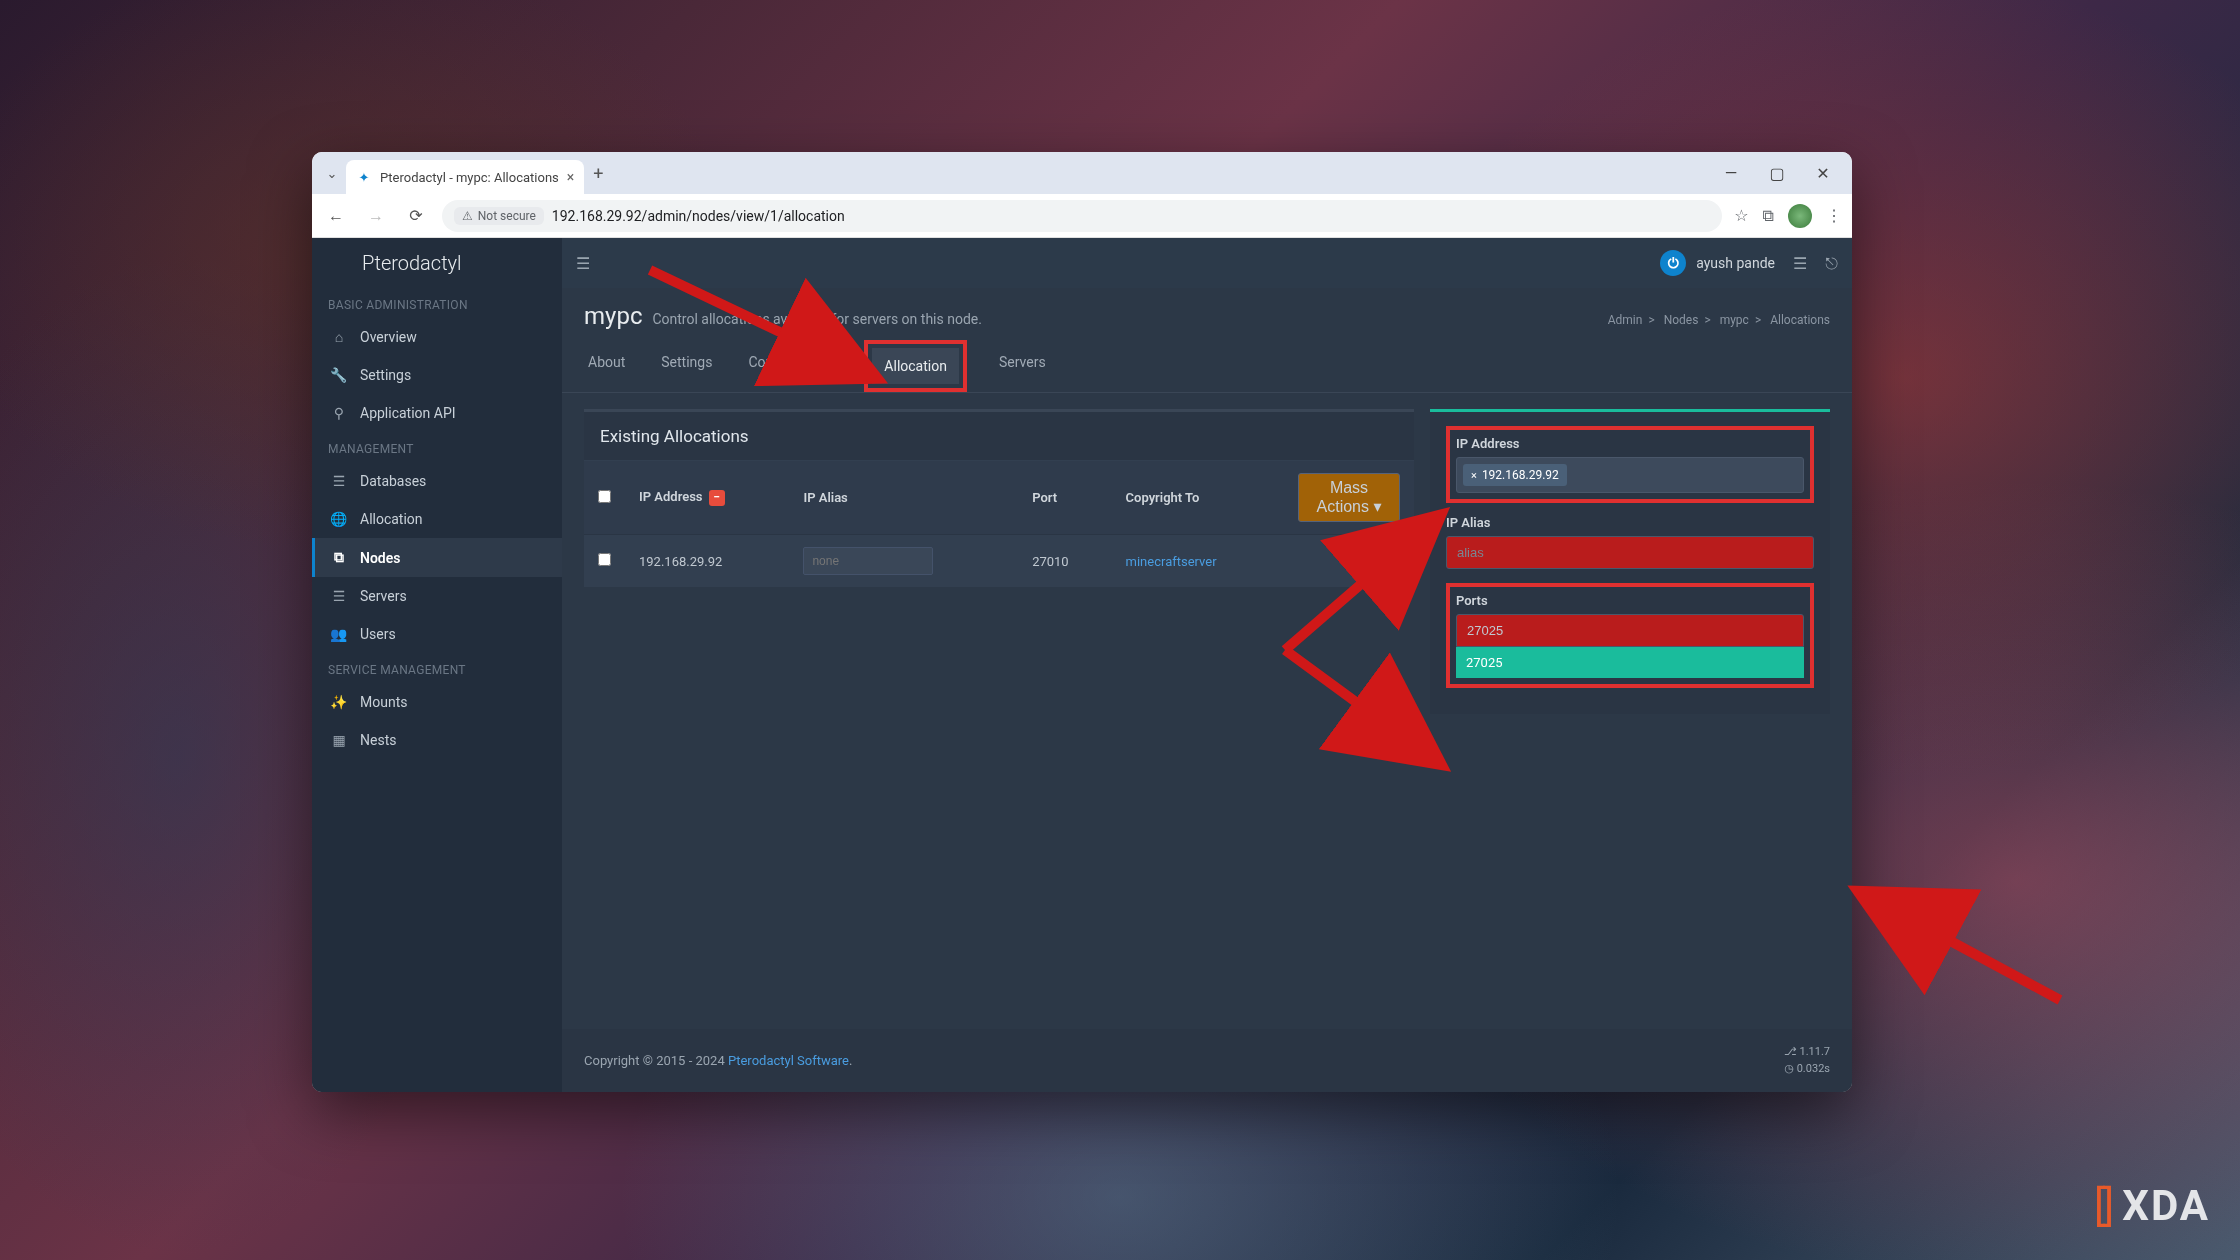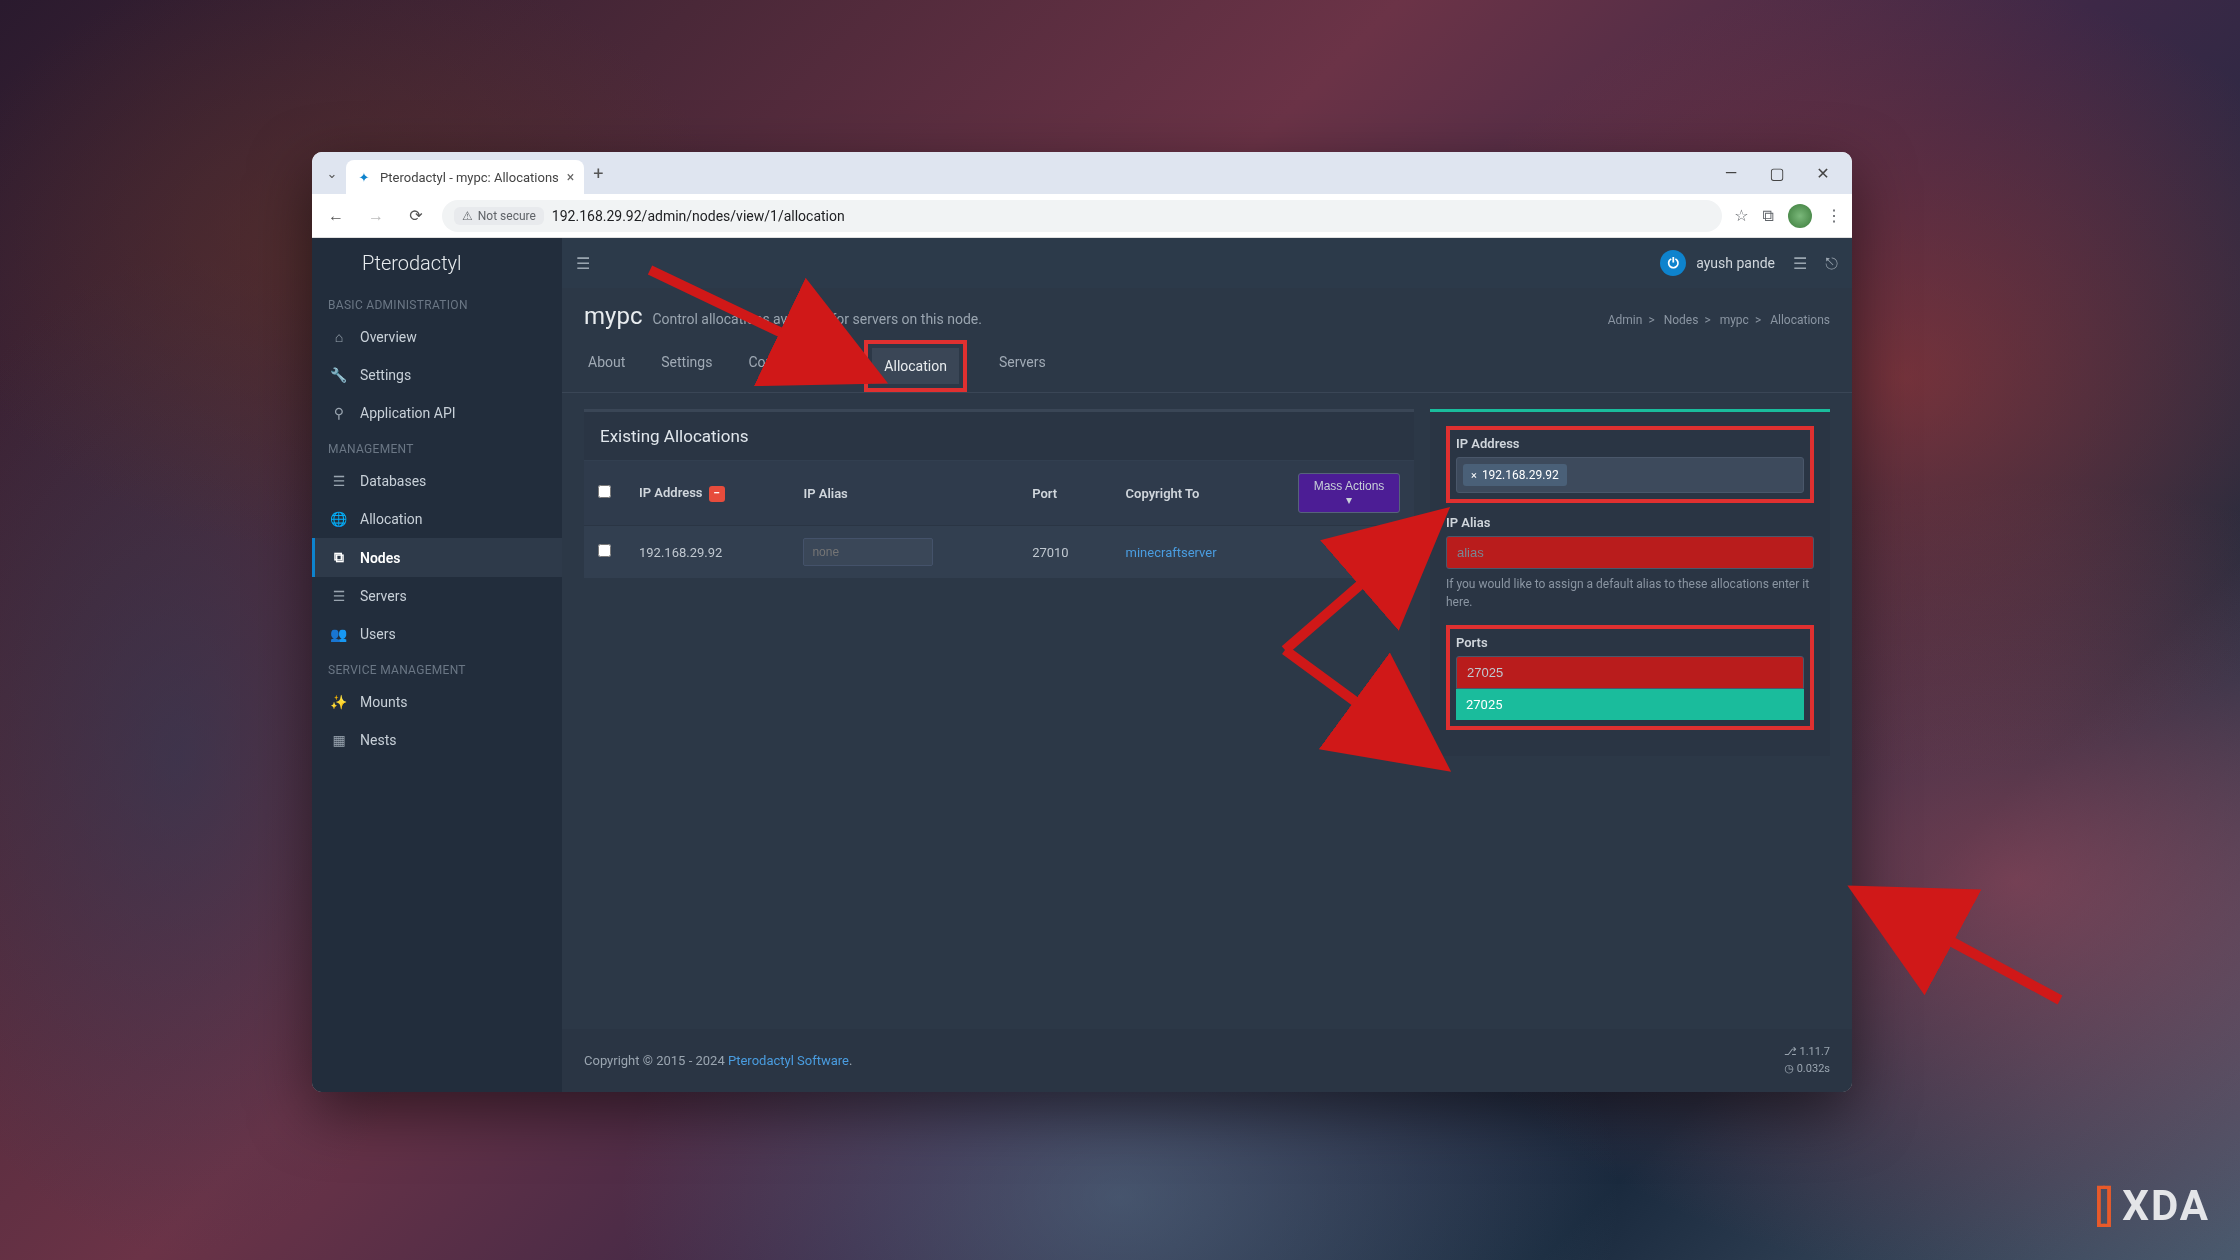--- a/index.html
+++ b/index.html
@@ -89,21 +89,21 @@
 .panel.right { width: 400px; border-top-color: #1abc9c; }
 .panel-hd { padding: 14px 16px; font-size: 17px; color: #e0e6ec; border-bottom: 1px solid #323f50; }
 
 .tbl { width: 100%; border-collapse: collapse; }
 .tbl th { text-align: left; font-size: 13px; font-weight: 600; color: #d0d6dc; padding: 12px 14px; background: #2f3b4c; }
 .tbl td { padding: 12px 14px; font-size: 13px; color: #c0c8d0; background: #323f50; border-top: 1px solid #2a3544; }
 .tbl input.alias { width: 130px; background: #3a4758; border: 1px solid #44526a; color: #aaa; padding: 6px 8px; font-size: 12px; border-radius: 2px; }
 .serverlink { color: #4a9de0; text-decoration: none; }
 .chk { width: 13px; height: 13px; }
 .minus-badge { display: inline-block; width: 16px; height: 16px; background: #e74c3c; border-radius: 3px; color: #fff; font-size: 12px; line-height: 15px; text-align: center; margin-left: 6px; }
-.massact { float: right; background: #4c1d95; border: 1px solid #56637a; color: #c8d0d8; font-size: 12px; padding: 5px 10px; border-radius: 3px; cursor: pointer; }
+.massact { float: right; background: #a16207; border: 1px solid #56637a; color: #c8d0d8; font-size: 16px; padding: 5px 10px; border-radius: 3px; cursor: pointer; }
 
 .formpad { padding: 14px 16px; }
 .formgrp { margin-bottom: 14px; }
 .formlbl { font-size: 13px; color: #d0d6dc; margin-bottom: 6px; display: block; font-weight: 600; }
 .tagfield { background: #3d4a5c; border: 1px solid #4a576a; border-radius: 3px; padding: 6px; min-height: 36px; display: flex; flex-wrap: wrap; gap: 5px; align-items: center; }
 .tag { background: #4a6078; color: #fff; font-size: 12px; padding: 4px 8px; border-radius: 3px; display: flex; align-items: center; gap: 5px; }
 .tag .x { cursor: pointer; font-size: 11px; }
 .txtinput { width: 100%; background: #b91c1c; border: 1px solid #4a576a; color: #c0c8d0; padding: 8px 10px; font-size: 13px; border-radius: 3px; }
 .txtinput::placeholder { color: #7a8592; }
 .hint { font-size: 12px; color: #8a95a2; margin-top: 6px; line-height: 1.5; }
@@ -283,21 +283,20 @@
                   <span class="tag">
                       <span class="x">×</span>
                       <span>192.168.29.92</span>
                     </span>
                 </div>
               </div>
 
               <div class="formgrp">
                 <label class="formlbl">IP Alias</label>
                 <input class="txtinput" placeholder="alias" style="">
-                <div class="hint">If you would like to assign a default alias to these allocations enter it here.</div>
               </div>
 
               <div class="redbox">
                 <label class="formlbl">Ports</label>
                 <input class="txtinput" style="margin-bottom: 0px; border-radius: 3px 3px 0px 0px;" value="27025">
                 <div class="port-drop">27025</div>
               </div>
             </div>
           </div>
         </div>

